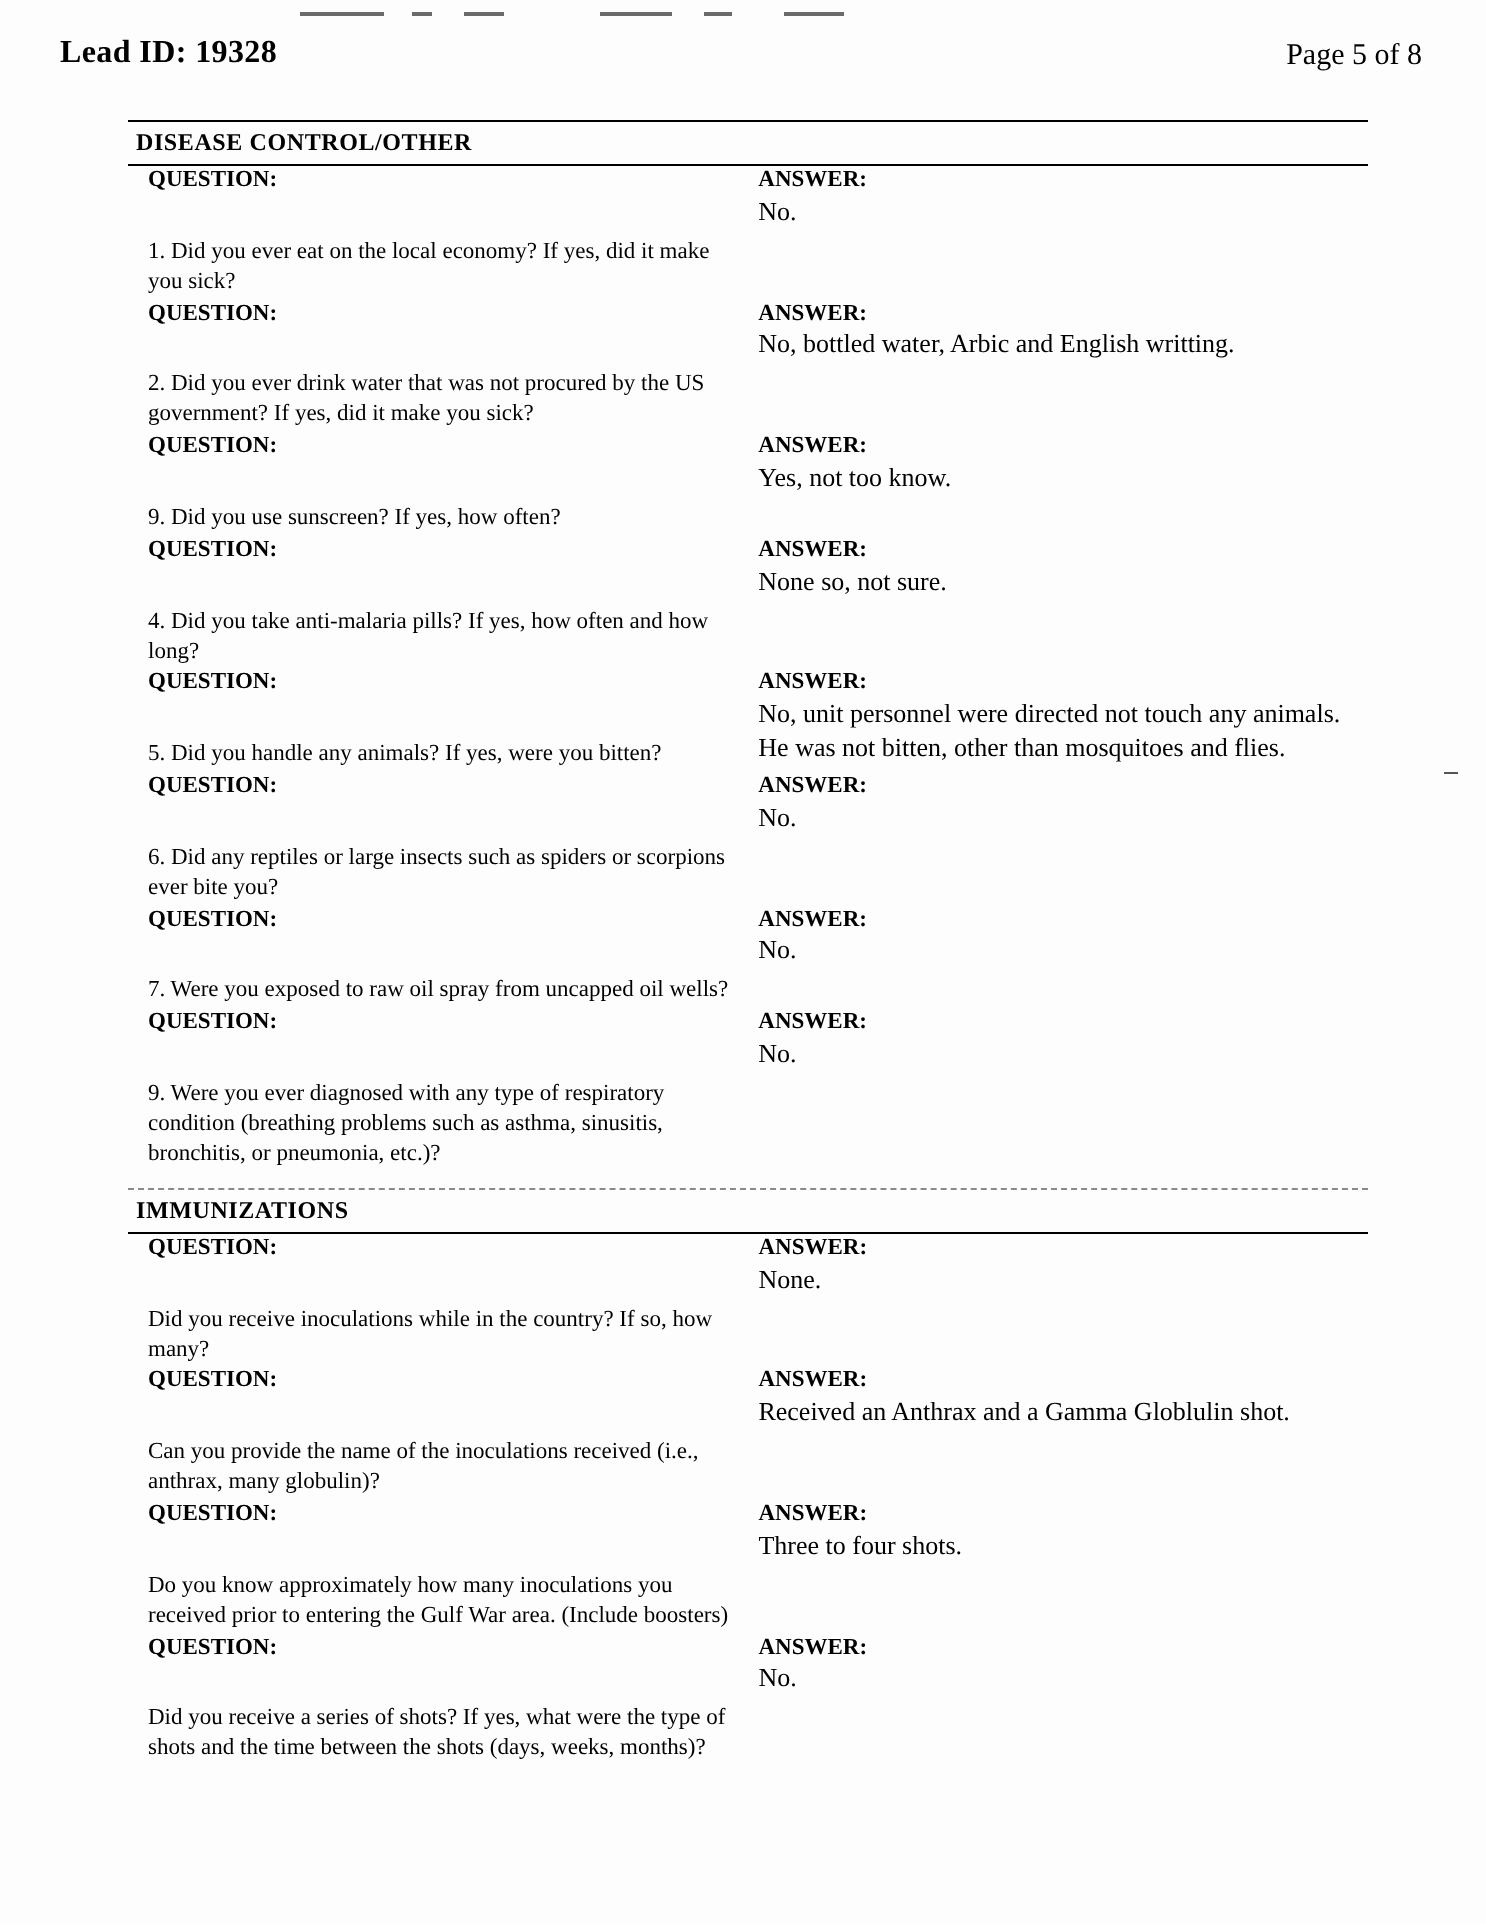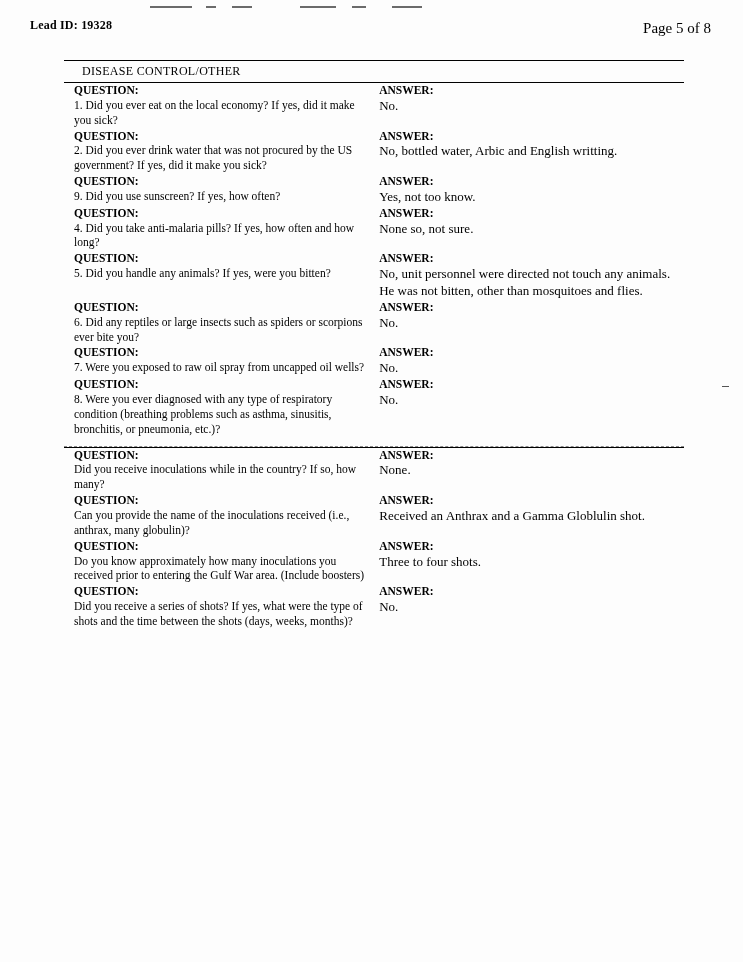--- a/index.html
+++ b/index.html
@@ -31,21 +31,21 @@
     position: absolute;
     top: 18px;
     left: 0;
     width: 743px;
     height: 18px;
   }
   .lead-id {
     position: absolute;
     left: 30px;
     top: 0;
-    font-size: 12px;
+    font-size: 16px;
     font-weight: bold;
     letter-spacing: 0.2px;
     white-space: nowrap;
   }
   .page-num {
     position: absolute;
     right: 32px;
     top: 2px;
     font-size: 15px;
     white-space: nowrap;
@@ -62,24 +62,23 @@
   .section-rule {
     border-top: 1px solid #000;
     width: 100%;
     height: 0;
   }
   .section-rule.dashed {
     border-top: 1px dashed #8a8a8a;
   }
   .section-title {
     font-size: 12px;
-    font-weight: normal;
+    font-weight: bold;
     padding: 3px 0 3px 4px;
     letter-spacing: 0.3px;
-    margin-left: 14px;
   }
   .qa-table {
     width: 100%;
     border-collapse: collapse;
   }
   .qa-row td {
     vertical-align: top;
     padding: 0;
   }
   .col-q {
@@ -94,20 +93,21 @@
   .lbl {
     font-size: 11.5px;
     font-weight: bold;
     line-height: 1.28;
     margin-top: 0;
   }
   .txt {
     font-size: 11.5px;
     line-height: 1.3;
     margin-bottom: 1px;
+    margin-top: 21px;
   }
   .ans-txt {
     font-size: 13px;
     line-height: 1.3;
   }
   .immun-gap { height: 8px; }
   .right-tick {
     position: absolute;
     right: 14px;
     top: 386px;
@@ -210,35 +210,36 @@
             <div class="txt">7.  Were you exposed to raw oil spray from uncapped oil wells?</div>
           </td>
           <td class="col-a">
             <div class="lbl">ANSWER:</div>
             <div class="ans-txt">No.</div>
           </td>
         </tr>
         <tr class="qa-row">
           <td class="col-q">
             <div class="lbl">QUESTION:</div>
-            <div class="txt">8.  Were you ever diagnosed with any type of respiratory condition (breathing problems such as asthma, sinusitis, bronchitis, or pneumonia, etc.)?</div>
+            <div class="txt">9.  Were you ever diagnosed with any type of respiratory condition (breathing problems such as asthma, sinusitis, bronchitis, or pneumonia, etc.)?</div>
           </td>
           <td class="col-a">
             <div class="lbl">ANSWER:</div>
             <div class="ans-txt">No.</div>
           </td>
         </tr>
       </tbody>
         </table>
     </div>
 
     <div class="immun-gap"></div>
 
     <div class="section">
       <div class="section-rule dashed"></div>
+      <div class="section-title">IMMUNIZATIONS</div>
       <div class="section-rule"></div>
 
       <table class="qa-table">
         <tbody>
             <tr class="qa-row">
           <td class="col-q">
             <div class="lbl">QUESTION:</div>
             <div class="txt">Did you receive inoculations while in the country?  If so, how many?</div>
           </td>
           <td class="col-a">

